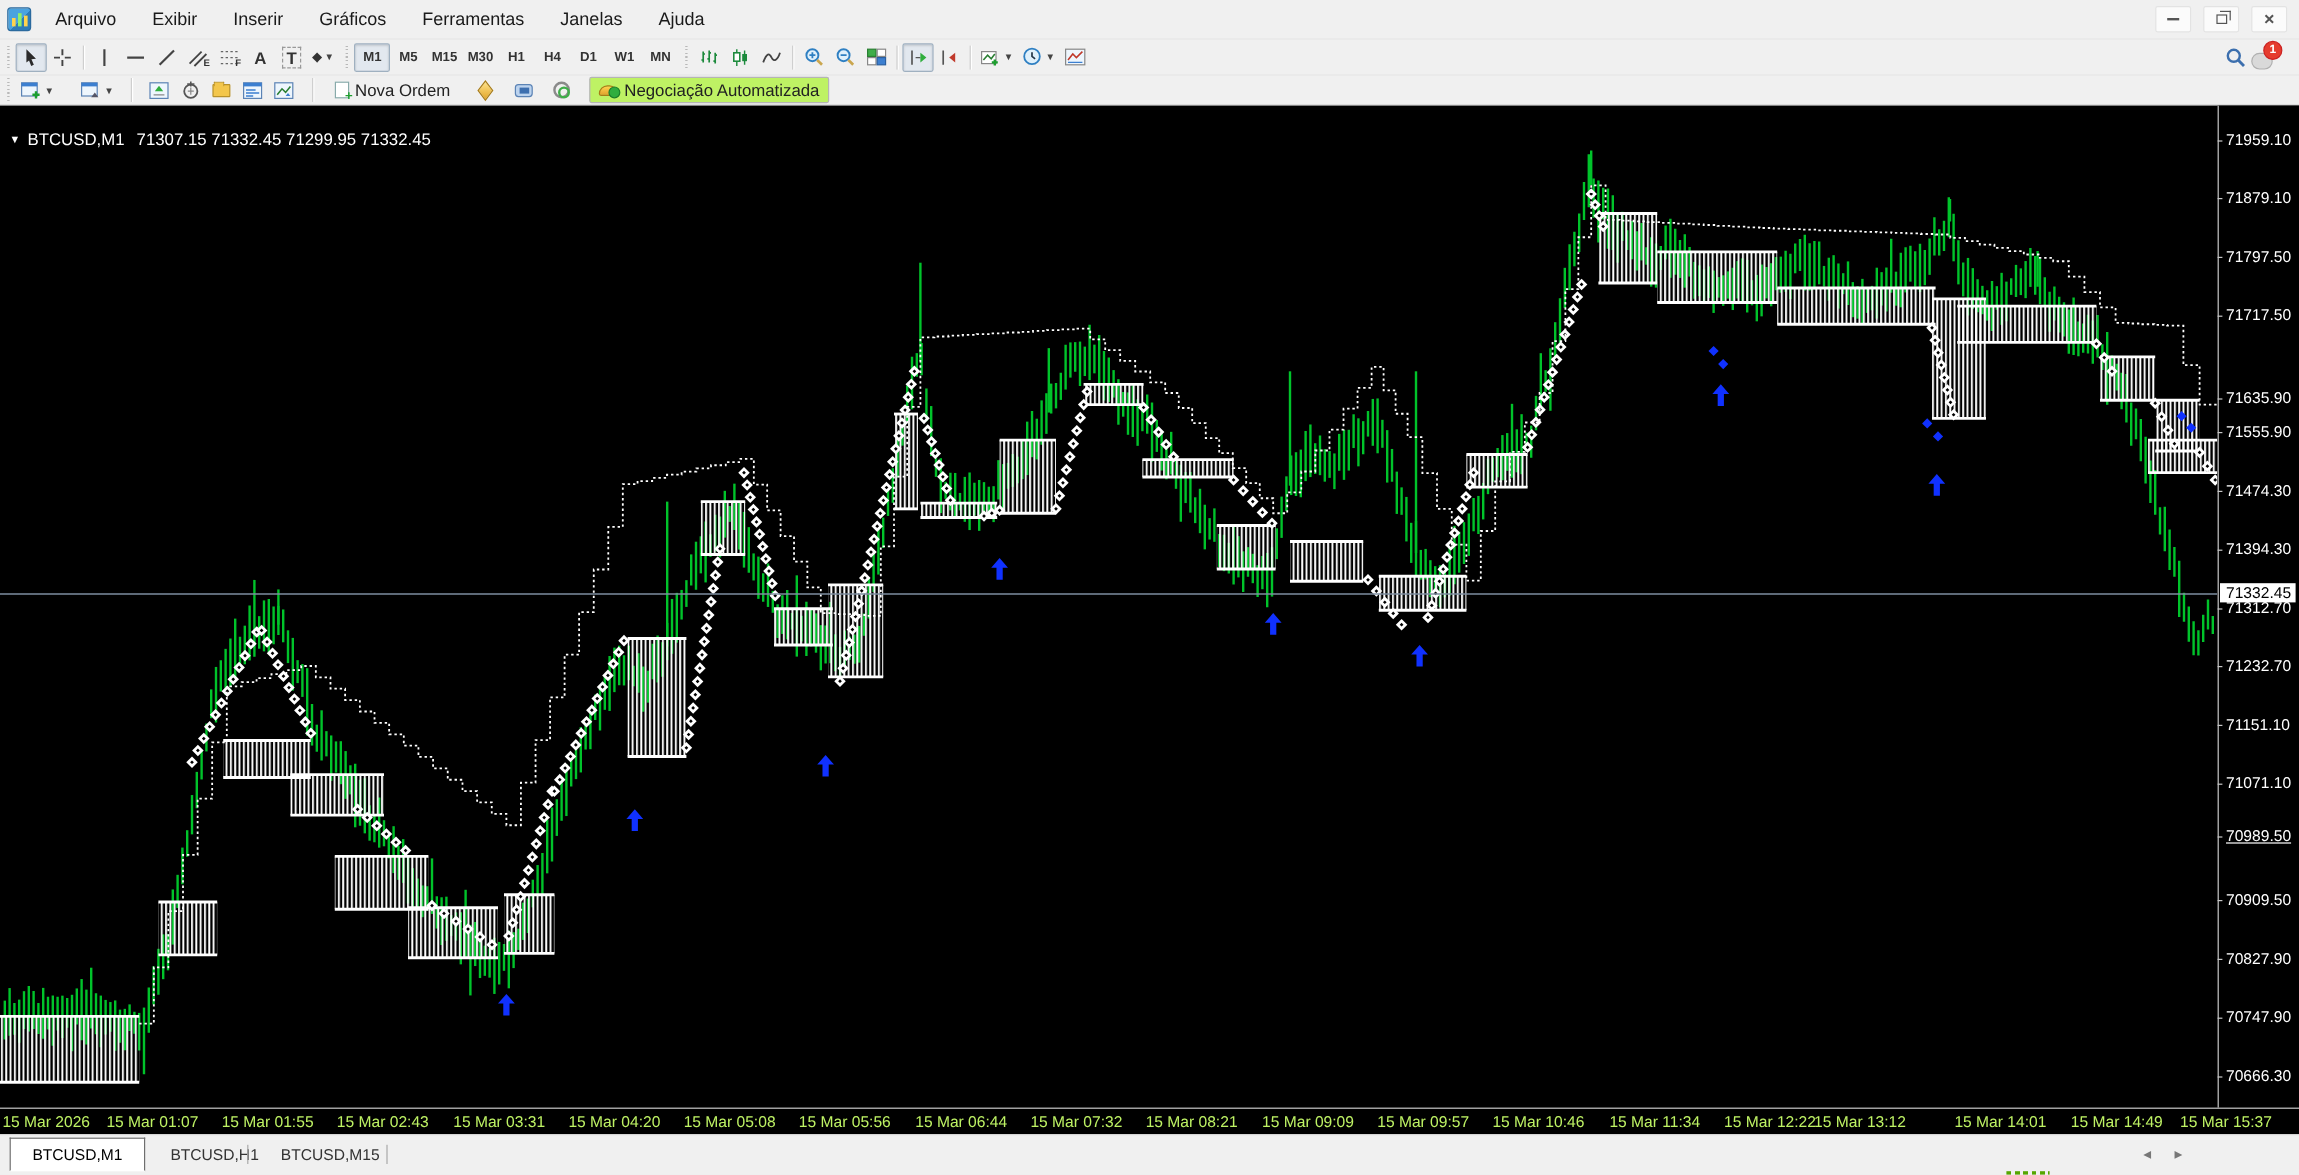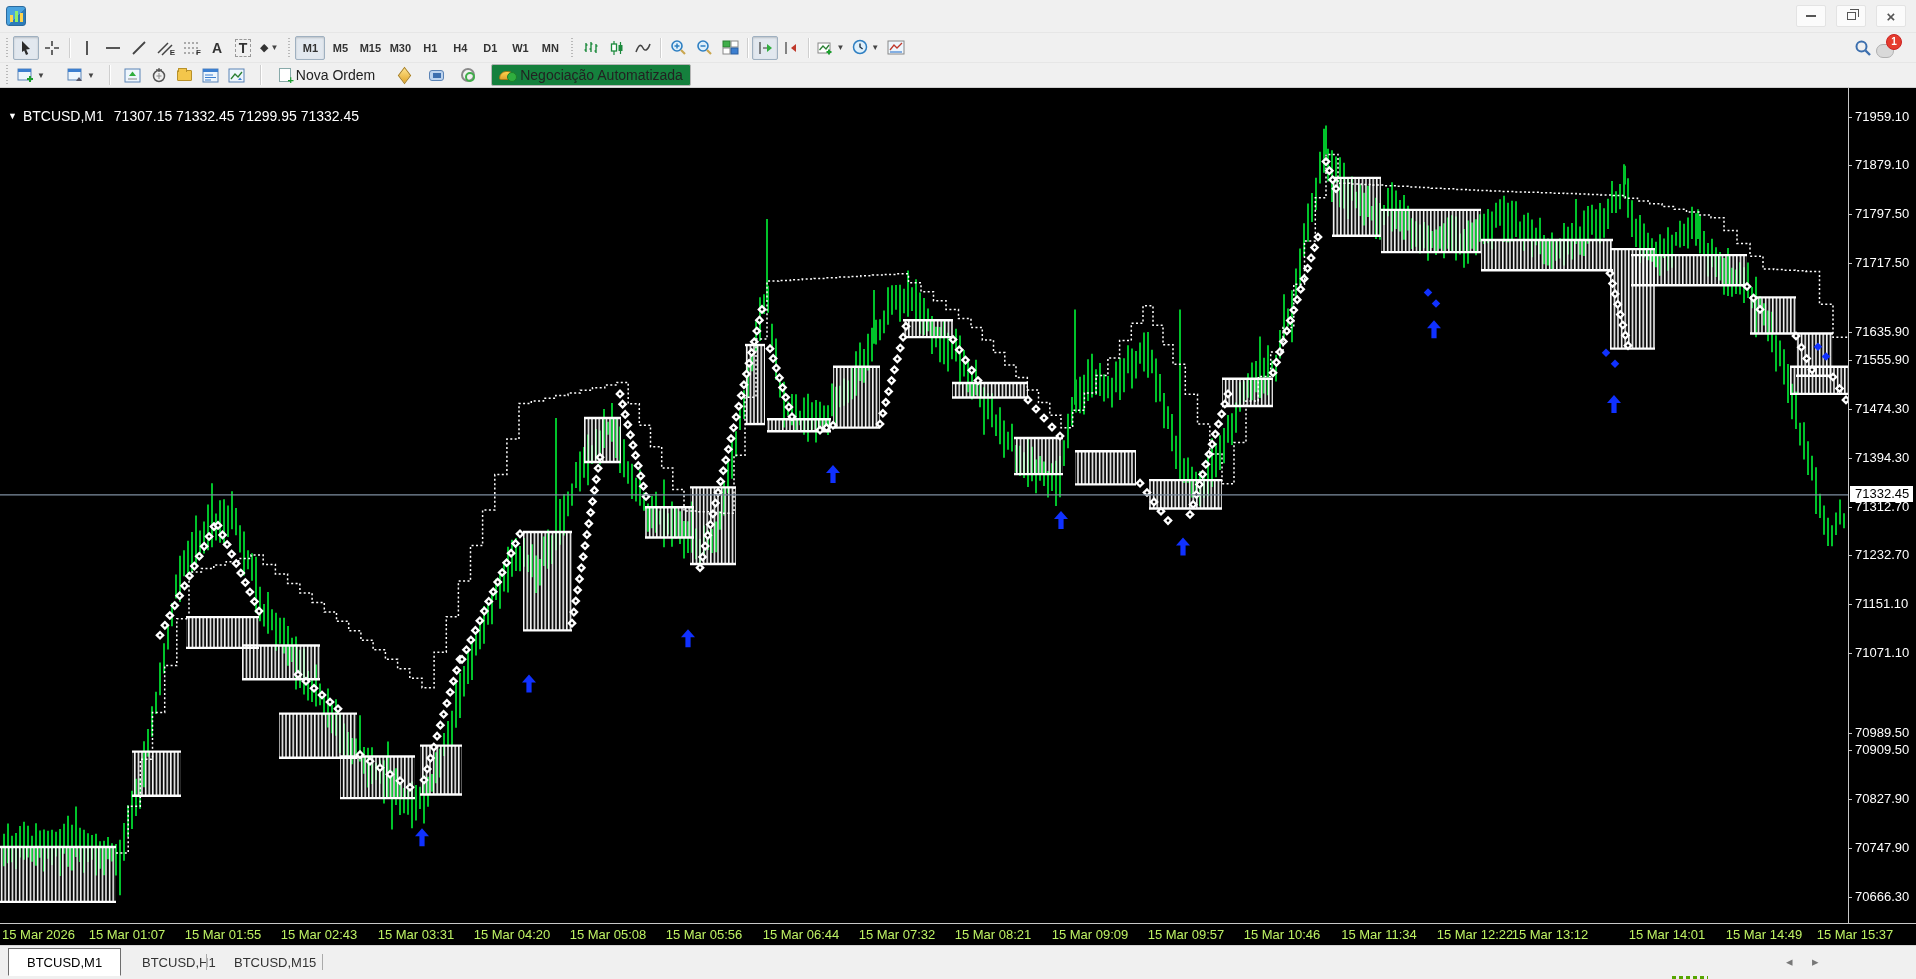--- a/index.html
+++ b/index.html
@@ -33,21 +33,21 @@
   .tbtn { min-width:26px; height:24px; padding:0 3px; display:flex; align-items:center; justify-content:center;
           border:1px solid transparent; border-radius:2px; color:#3c3c3c; font-size:13px; position:relative; }
   .tb3 .tbtn { height:22px; }
   .tbtn.pressed { background:#e2e8ef; border-color:#9fb0c0; box-shadow:inset 0 1px 2px rgba(0,0,0,.18); }
   .tbtn svg { display:block; }
   .tf { font-size:11px; font-weight:bold; color:#333; min-width:30px; }
   .caret { font-size:8px; color:#444; margin-left:2px; }
   .sub { font-size:8px; font-weight:bold; color:#333; position:absolute; right:2px; bottom:2px; }
   .tool-letter { font-size:14px; font-weight:bold; color:#333; }
   .label-btn { display:flex; align-items:center; gap:5px; padding:0 7px; font-size:14px; color:#222; }
-  .autotrade { border:1px solid #b5b5b5; background:#15803d; height:24px; border-radius:2px; }
+  .autotrade { border:1px solid #b5b5b5; background:#bef264; height:24px; border-radius:2px; }
   .spacer { flex:1; }
   .badge-wrap { position:relative; width:26px; height:22px; margin-right:14px; }
   .badge-base { position:absolute; left:0; bottom:1px; width:18px; height:14px; background:#d9d9d9; border:1px solid #b0b0b0; border-radius:7px; }
   .badge { position:absolute; right:0; top:-3px; width:16px; height:16px; border-radius:50%; background:#e53c2e; color:#fff; font-size:10px; font-weight:bold; display:flex; align-items:center; justify-content:center; border:1px solid #c22; }
 
   
   .folder { width:15px; height:11px; background:#f3c64b; border:1px solid #b8912a; border-radius:1px; position:relative; }
   .folder:before { content:""; position:absolute; left:0; top:-3px; width:7px; height:3px; background:#f3c64b; border:1px solid #b8912a; border-bottom:none; border-radius:1px 1px 0 0; }
   .rhombus { width:11px; height:11px; background:linear-gradient(135deg,#ffe38a,#e2a62a); border:1px solid #a87c17; transform:rotate(45deg) skew(8deg,8deg); }
   .cloudpc { width:15px; height:11px; background:#bcd3ee; border:1px solid #5b83b5; border-radius:3px; position:relative; }
@@ -87,20 +87,29 @@
 <body>
 
 <div class="app">
 
   <div class="titlebar">
     <span class="mt-logo">
         <i></i>
         <i></i>
         <i></i>
       </span>
+    <nav class="menubar">
+      <span class="menu-item">Arquivo</span>
+      <span class="menu-item">Exibir</span>
+      <span class="menu-item">Inserir</span>
+      <span class="menu-item">Gráficos</span>
+      <span class="menu-item">Ferramentas</span>
+      <span class="menu-item">Janelas</span>
+      <span class="menu-item">Ajuda</span>
+    </nav>
     <div class="win-controls">
       <span class="win-btn">
           <span class="icon-min"></span>
         </span>
       <span class="win-btn">
           <span class="icon-max"></span>
         </span>
       <span class="win-btn">
           <span class="icon-close">×</span>
         </span>
@@ -1733,21 +1742,21 @@
         <div class="ptick" style="top: 118.396px;">71797.50</div>
         <div class="ptick" style="top: 166.662px;">71717.50</div>
         <div class="ptick" style="top: 215.893px; margin-top: 20px;">71635.90</div>
         <div class="ptick" style="top: 264.159px;">71555.90</div>
         <div class="ptick" style="top: 313.391px;">71474.30</div>
         <div class="ptick" style="top: 361.656px;">71394.30</div>
         <div class="ptick" style="top: 410.888px;">71312.70</div>
         <div class="ptick" style="top: 459.154px;">71232.70</div>
         <div class="ptick" style="top: 508.385px;">71151.10</div>
         <div class="ptick" style="top: 556.651px;">71071.10</div>
-        <div class="ptick" style="top: 637px;">70989.50</div>
+        <div class="ptick" style="top: 601px; text-decoration: underline;">70989.50</div>
         <div class="ptick" style="top: 654.148px;">70909.50</div>
         <div class="ptick" style="top: 703.379px;">70827.90</div>
         <div class="ptick" style="top: 751.645px;">70747.90</div>
         <div class="ptick" style="top: 800.876px;">70666.30</div>
         <div class="ptag" style="top: 397.972px;">71332.45</div>
       </div>
     <div class="time-axis" id="time-axis">
         <span class="ttick first" style="left: 2px;">15 Mar 2026</span>
         <span class="ttick" style="left: 127px;">15 Mar 01:07</span>
         <span class="ttick" style="left: 223px;">15 Mar 01:55</span>

